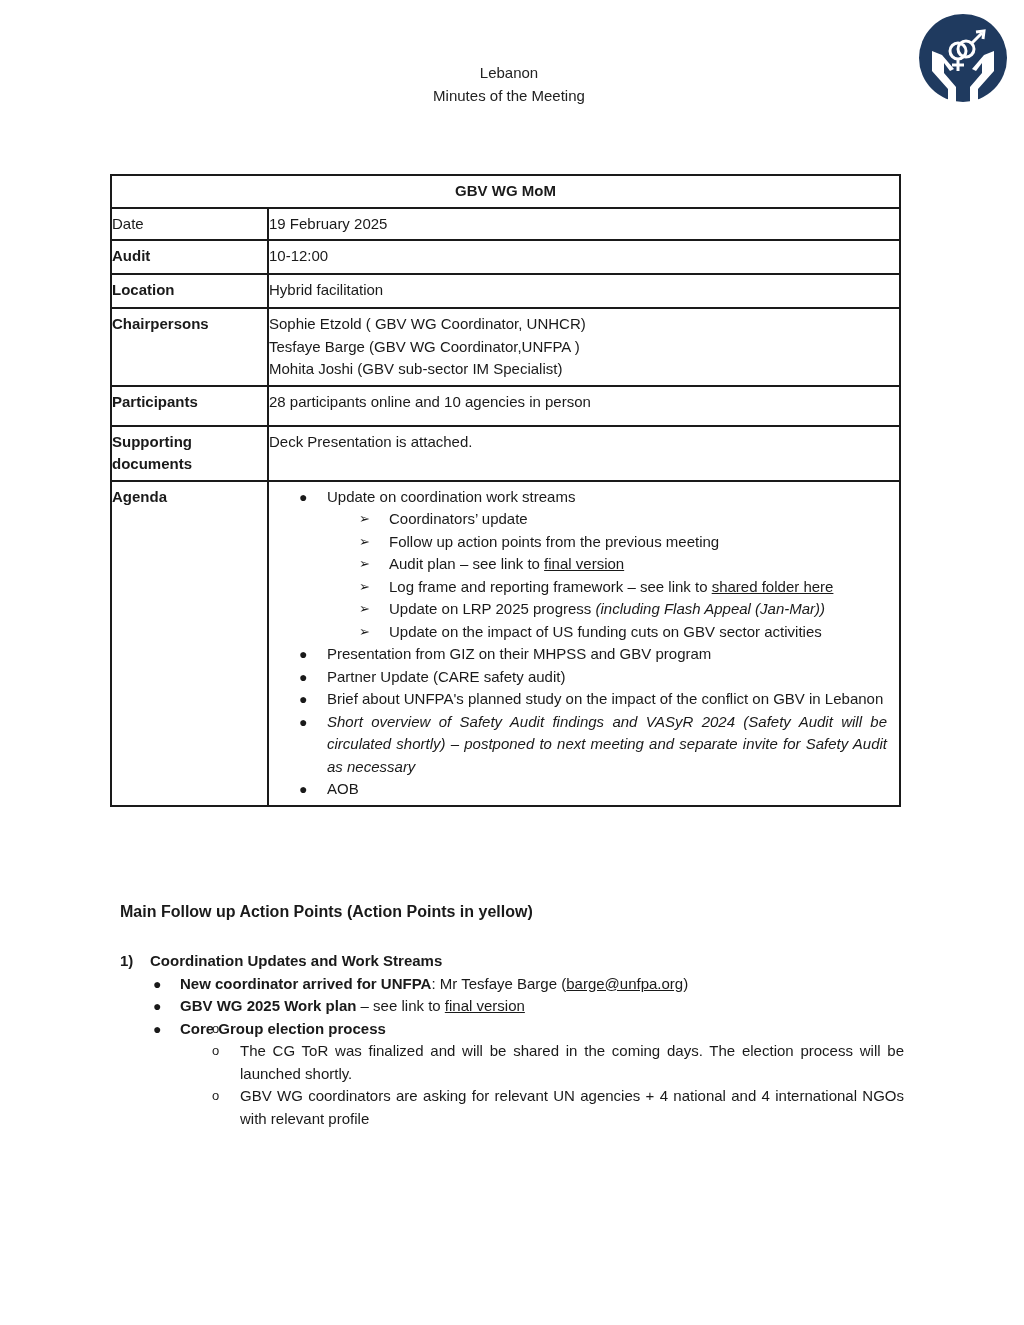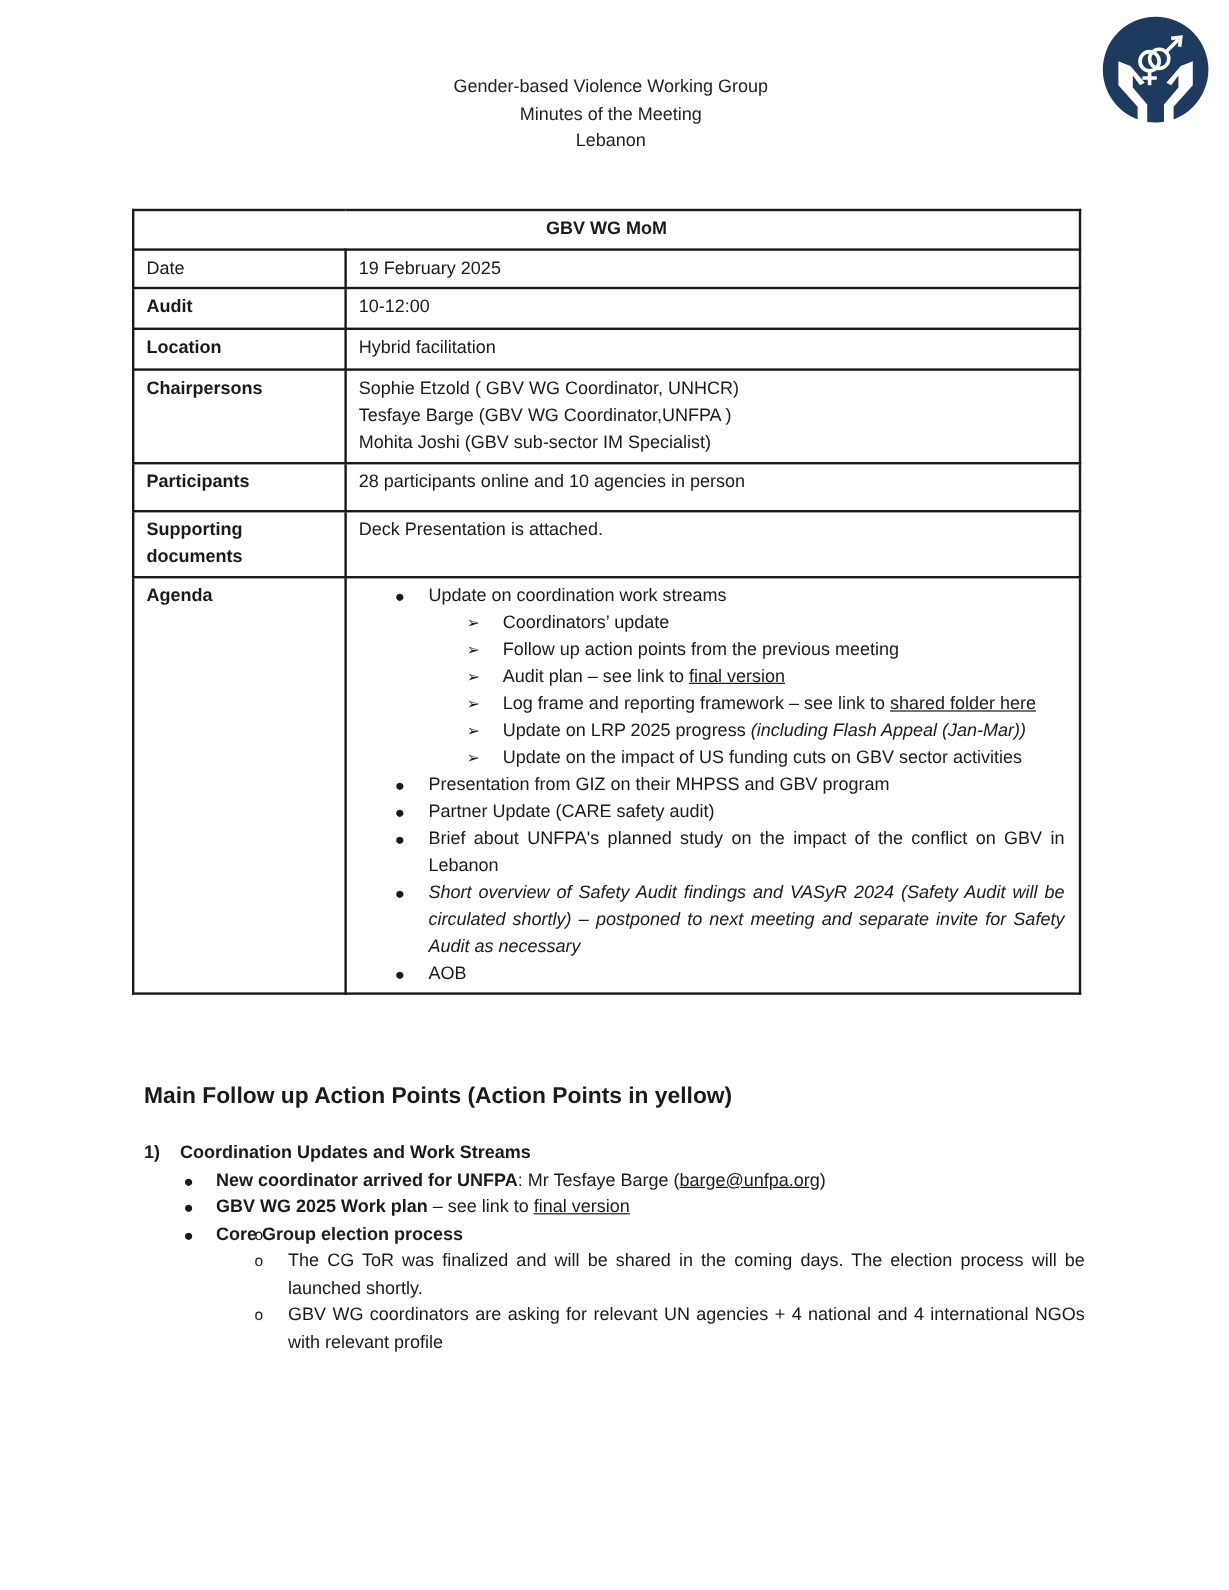--- a/index.html
+++ b/index.html
@@ -9,34 +9,34 @@
   }
   .logo { position: absolute; left: 918px; top: 13px; width: 90px; height: 90px; }
   .header {
     position: absolute; left: 0; top: 62px; width: 1018px; text-align: center;
     font-size: 15px; line-height: 22.5px; color: #222;
   }
   table.mom {
     position: absolute; left: 110px; top: 174px; width: 791px;
     border-collapse: collapse; font-size: 15px; color: #1a1a1a;
   }
-  table.mom td { border: 2px solid #1a1a1a; vertical-align: top; padding: 4px 10px; line-height: 22.5px; }
+  table.mom td { border: 2px solid #1a1a1a; vertical-align: top; padding: 4px 0; line-height: 22.5px; }
   table.mom td.label { width: 155px; }
   table.mom td.bold { font-weight: bold; }
   .title-cell { text-align: center; font-weight: bold; }
   .agenda ul { margin: 0; padding: 0; list-style: none; }
   .agenda li { position: relative; text-align: justify; }
   .agenda .l1 { padding-left: 58px; }
   .agenda .l1 > .bullet { position: absolute; left: 30px; top: 0; font-size: 14px; }
   .agenda .l2 { padding-left: 120px; }
   .agenda .l2 > .bullet { position: absolute; left: 90px; top: 0; font-size: 13px; }
   .it { font-style: italic; }
   .u { text-decoration: underline; text-align: right; }
   .section-title {
-    position: absolute; left: 120px; top: 903px; font-size: 19px; font-weight: bold; color: #1a1a1a;
+    position: absolute; left: 120px; top: 903px; font-size: 16px; font-weight: bold; color: #1a1a1a;
   }
   .points { position: absolute; left: 120px; top: 950px; width: 784px; font-size: 15px; line-height: 22.5px; color: #1a1a1a; }
   .points .num { position: relative; padding-left: 30px; font-weight: bold; }
   .points .num .n { position: absolute; left: 0; }
   .points .b1 { position: relative; padding-left: 60px; }
   .points .b1 .bullet { position: absolute; left: 33px; font-size: 14px; }
   .points .b2 { position: relative; padding-left: 120px; text-align: justify; }
   .points .b2 .bullet { position: absolute; left: 92px; font-size: 13px; }
   .bold { font-weight: bold; }
 </style>
@@ -51,23 +51,22 @@
     <circle cx="40" cy="38" r="8" fill="none" stroke="#ffffff" stroke-width="3"></circle>
     <line x1="40" y1="46" x2="40" y2="58" stroke="#ffffff" stroke-width="3"></line>
     <line x1="34" y1="52" x2="46" y2="52" stroke="#ffffff" stroke-width="3"></line>
     <circle cx="48" cy="36" r="8" fill="none" stroke="#ffffff" stroke-width="3"></circle>
     <line x1="54" y1="30" x2="64" y2="20" stroke="#ffffff" stroke-width="3"></line>
     <path d="M58 19 L66 18 L65 26" fill="none" stroke="#ffffff" stroke-width="3"></path>
   </svg>
 </div>
 
 <div class="header">
-  <div>Gender-based Violence Working Group</div>
+  <div>Lebanon</div>
   <div>Minutes of the Meeting</div>
-  <div>Lebanon</div>
 </div>
 
 <table class="mom">
   <tbody>
       <tr>
     <td colspan="2" class="title-cell">GBV WG MoM</td>
   </tr>
   <tr>
     <td class="label">Date</td>
     <td>19 February 2025</td>

